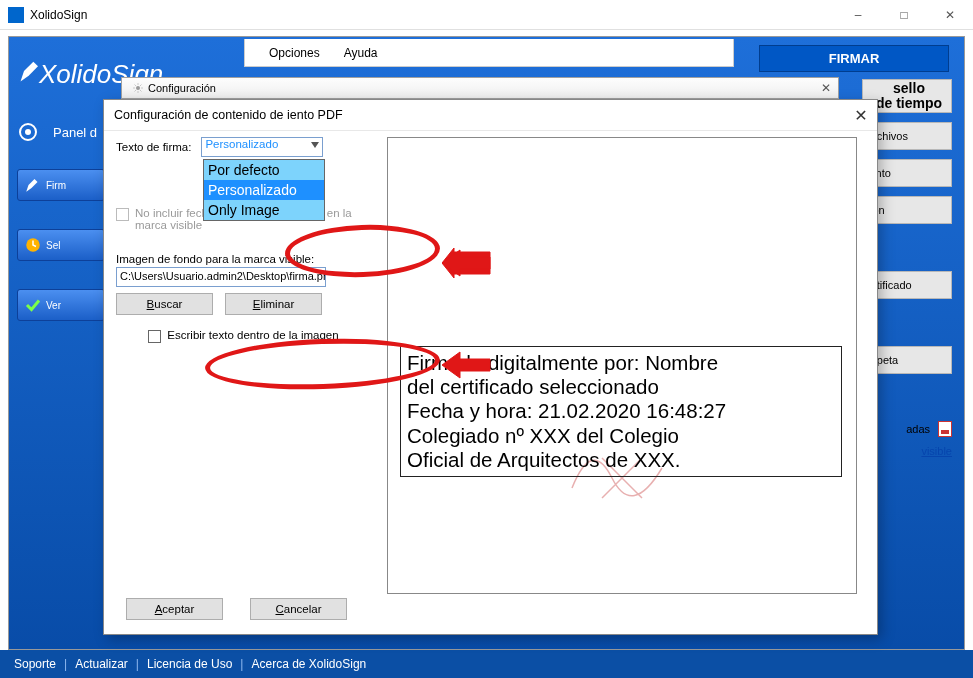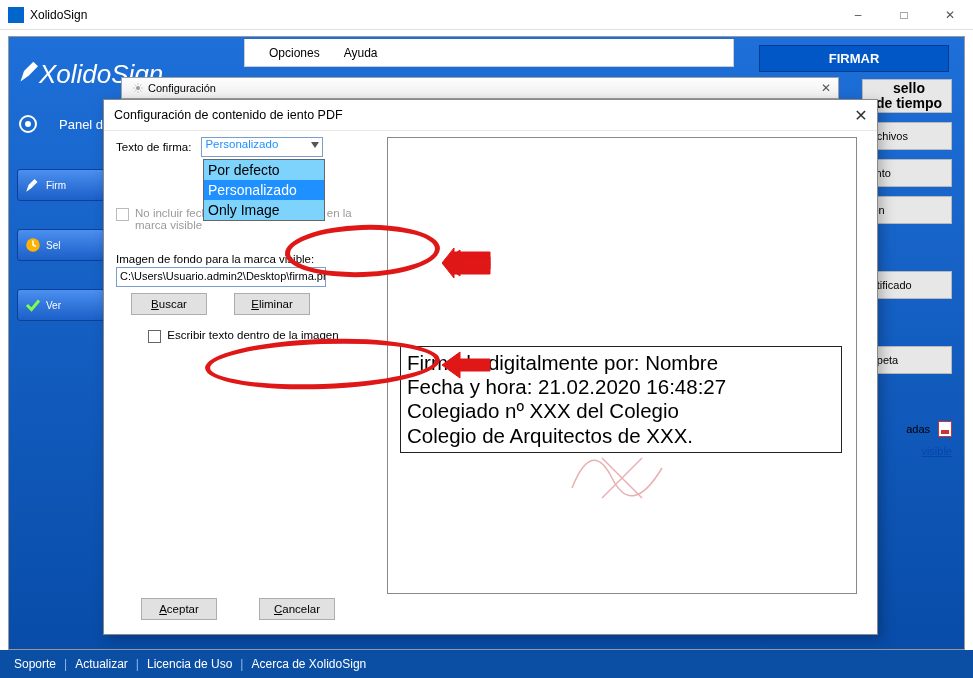--- a/index.html
+++ b/index.html
@@ -14,21 +14,21 @@
 
   
   .main-app { position:absolute; left:8px; top:36px; right:8px; bottom:28px; background: linear-gradient(to bottom, #1e6fd9, #084ca8); border:1px solid #999; }
 
   .menu-strip { position:absolute; left:235px; top:2px; width:490px; height:28px; background:#fff; border:1px solid #ccc; border-top:none; display:flex; align-items:center; gap:24px; padding-left:24px; font-size:12px; }
   .firmar-btn { position:absolute; right:15px; top:8px; width:190px; height:27px; background:#0057c5; color:#fff; font-weight:bold; font-size:13px; display:flex; align-items:center; justify-content:center; border:1px solid #003d8f; }
 
   .logo-text { position:absolute; left:30px; top:22px; color:#fff; font-size:26px; font-style:italic; font-weight:300; }
   .logo-pen { position:absolute; left:8px; top:20px; width:28px; height:28px; }
 
-  .panel-line { position:absolute; left:10px; top:78px; color:#fff; font-size:13px; display:flex; align-items:center; gap:22px; }
+  .panel-line { position:absolute; left:10px; top:86px; color:#fff; font-size:13px; display:flex; align-items:center; gap:16px; }
   .gear-ic { width:18px; height:18px; border:2px solid #fff; border-radius:50%; display:flex; align-items:center; justify-content:center; }
   .gear-ic::after { content:""; width:6px; height:6px; background:#fff; border-radius:50%; }
 
   .side-btn { position:absolute; left:8px; width:88px; height:32px; background: linear-gradient(to bottom,#4b8ff0,#1b5fc8); border:1px solid #0d4099; color:#fff; font-size:10px; display:flex; align-items:center; padding-left:28px; border-radius:3px; }
   .side-btn .ic { position:absolute; left:6px; width:18px; height:18px; }
 
   .right-panel { position:absolute; right:12px; top:42px; width:90px; }
   .r-btn { height:28px; border:1px solid #b8b8b8; background:#e7e7e7; font-size:11px; width:100%; margin-bottom:9px; display:flex; align-items:center; justify-content:flex-start; padding-left:4px; overflow:hidden; }
   .sello { text-align:center; font-weight:normal; line-height:1.1; font-size:14px; }
 
@@ -60,21 +60,21 @@
   .dropdown-list { position:absolute; left:87px; top:22px; width:122px; border:1px solid #666; background:#7dd3fc; font-size:14px; z-index:5; }
   .dropdown-list div { padding:2px 4px; }
   .dropdown-list .sel { background:#1e90ff; color:#fff; }
 
   .chk-row { display:flex; gap:6px; align-items:flex-start; margin-top:50px; color:#9a9a9a; }
   .chk { width:13px; height:13px; border:1px solid #bbb; flex-shrink:0; margin-top:1px; }
 
   .sect-lbl { margin-top:22px; font-size:11.5px; }
   .path-box { width:210px; height:20px; border:1px solid #7a9fcf; padding:2px 3px; font-size:11px; white-space:nowrap; overflow:hidden; margin-top:2px; }
 
-  .btn-small { width:76px; height:22px; border:1px solid #adadad; background:#e1e1e1; font-size:11.5px; display:inline-flex; align-items:center; justify-content:center;margin-left:15px; }
+  .btn-small { width:97px; height:22px; border:1px solid #adadad; background:#e1e1e1; font-size:11.5px; display:inline-flex; align-items:center; justify-content:center; }
   .first-letter { text-decoration: underline; }
 
   .preview { position:absolute; left:283px; top:6px; width:470px; height:457px; border:1px solid #888; background:#fff; }
   .sig-box { position:absolute; left:12px; top:208px; width:442px; border:1px solid #222; padding:4px 6px; font-size:20.5px; line-height:1.18; font-family: "DejaVu Sans","Arial",sans-serif; }
   .sig-bg { position:absolute; left:50%; top:280px; transform:translateX(-50%); }
 
   .bottom-btns { position:absolute; left:22px; bottom:10px; width:250px; display:flex; gap:27px; }
 
   
   .ellipse { position:absolute; border:5px solid #e01717; border-radius:50%; transform:rotate(-2deg); pointer-events:none; }
@@ -234,23 +234,24 @@
         <span>Escribir texto dentro de la imagen</span>
       </div>
     </div>
 
     <div class="preview">
       <svg class="sig-bg" width="120" height="100">
         <path d="M10 70 Q30 20 50 60 T100 50 M40 40 L80 80 M80 40 L40 80" stroke="#e8b0b0" stroke-width="1.5" fill="none"></path>
       </svg>
       <div class="sig-box">
         <div>Firmado digitalmente por: Nombre</div>
+        <div>del certificado seleccionado</div>
         <div>Fecha y hora: 21.02.2020 16:48:27</div>
         <div>Colegiado nº XXX del Colegio</div>
-        <div>Colegio de Arquitectos de XXX.</div>
+        <div>Oficial de Arquitectos de XXX.</div>
       </div>
     </div>
 
     <div class="bottom-btns">
       <div class="btn-small">
           <span><span class="first-letter">A</span>ceptar</span>
         </div>
       <div class="btn-small">
           <span><span class="first-letter">C</span>ancelar</span>
         </div>

